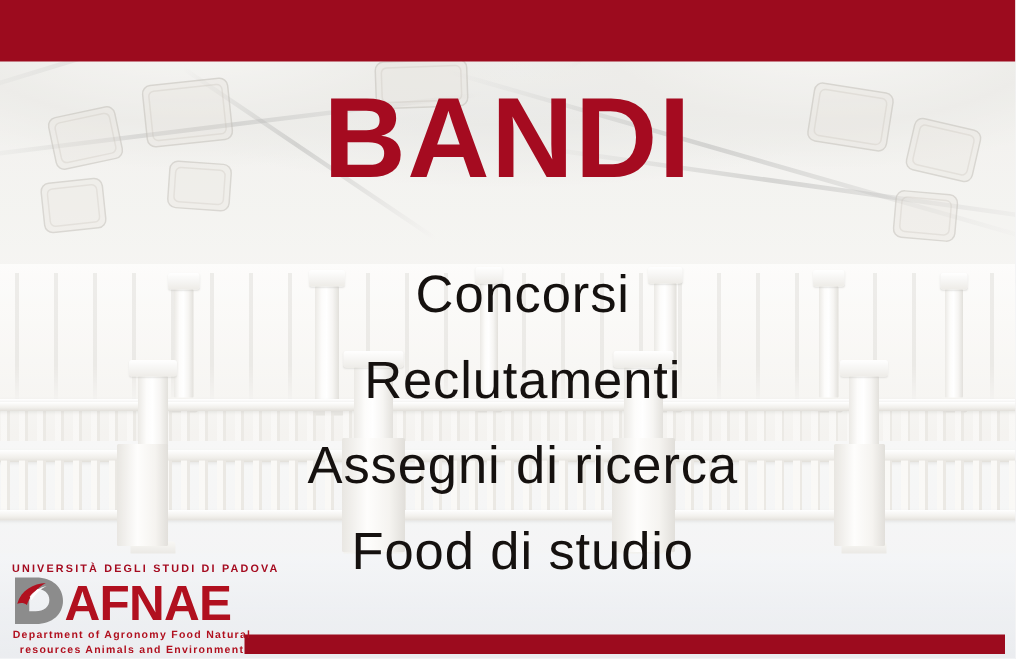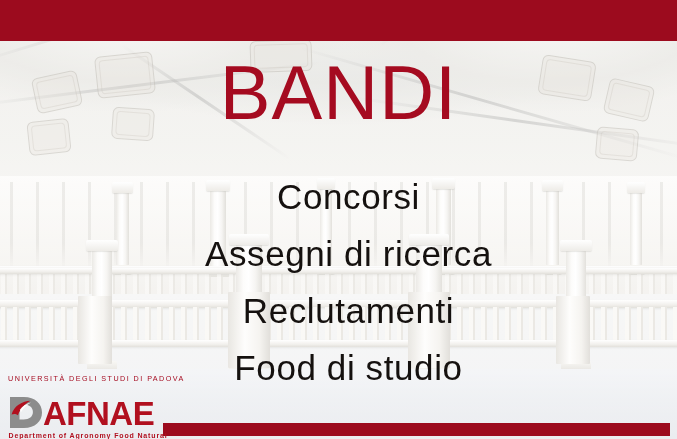--- a/index.html
+++ b/index.html
@@ -165,21 +165,21 @@
   }
 
   
   .title {
     position: absolute;
     left: 0; right: 0;
     top: 55px;
     text-align: center;
     font-size: 76px;
     line-height: 76px;
-    font-weight: 400;
+    font-weight: 700;
     letter-spacing: 1px;
     color: #a50b20;
     font-family: "Liberation Sans", sans-serif;
   }
   .sublist {
     position: absolute;
     left: 0; right: 0;
     top: 168px;
     text-align: center;
     padding-left: 20px;
@@ -198,23 +198,23 @@
   .logo {
     position: absolute;
     left: 8px;
     top: 374px;
     width: 168px;
   }
   .logo-uni {
     font-size: 7.2px;
     letter-spacing: 1.45px;
     color: #a50b20;
-    font-weight: 400;
+    font-weight: 700;
     white-space: nowrap;
-    margin-bottom: 13px;
+    margin-bottom: 1px;
     font-family: "Liberation Sans", sans-serif;
   }
   .logo-mark {
     position: relative;
     height: 33px;
     display: flex;
     align-items: flex-end;
   }
   .logo-d {
     position: relative;
@@ -301,22 +301,22 @@
     <div class="wash"></div>
   </div>
 
   <div class="bar-top"></div>
   <div class="bar-bottom"></div>
 
   <div class="title">BANDI</div>
 
   <div class="sublist">
     <div class="subline">Concorsi</div>
+    <div class="subline">Reclutamenti</div>
     <div class="subline">Assegni di ricerca</div>
-    <div class="subline">Reclutamenti</div>
     <div class="subline">Food di studio</div>
   </div>
 
   <div class="logo">
     <div class="logo-uni">UNIVERSITÀ DEGLI STUDI DI PADOVA</div>
 
     <div class="logo-mark">
       <div class="logo-d">
         <svg width="36" height="33" viewBox="0 0 36 33" xmlns="http://www.w3.org/2000/svg">
 

